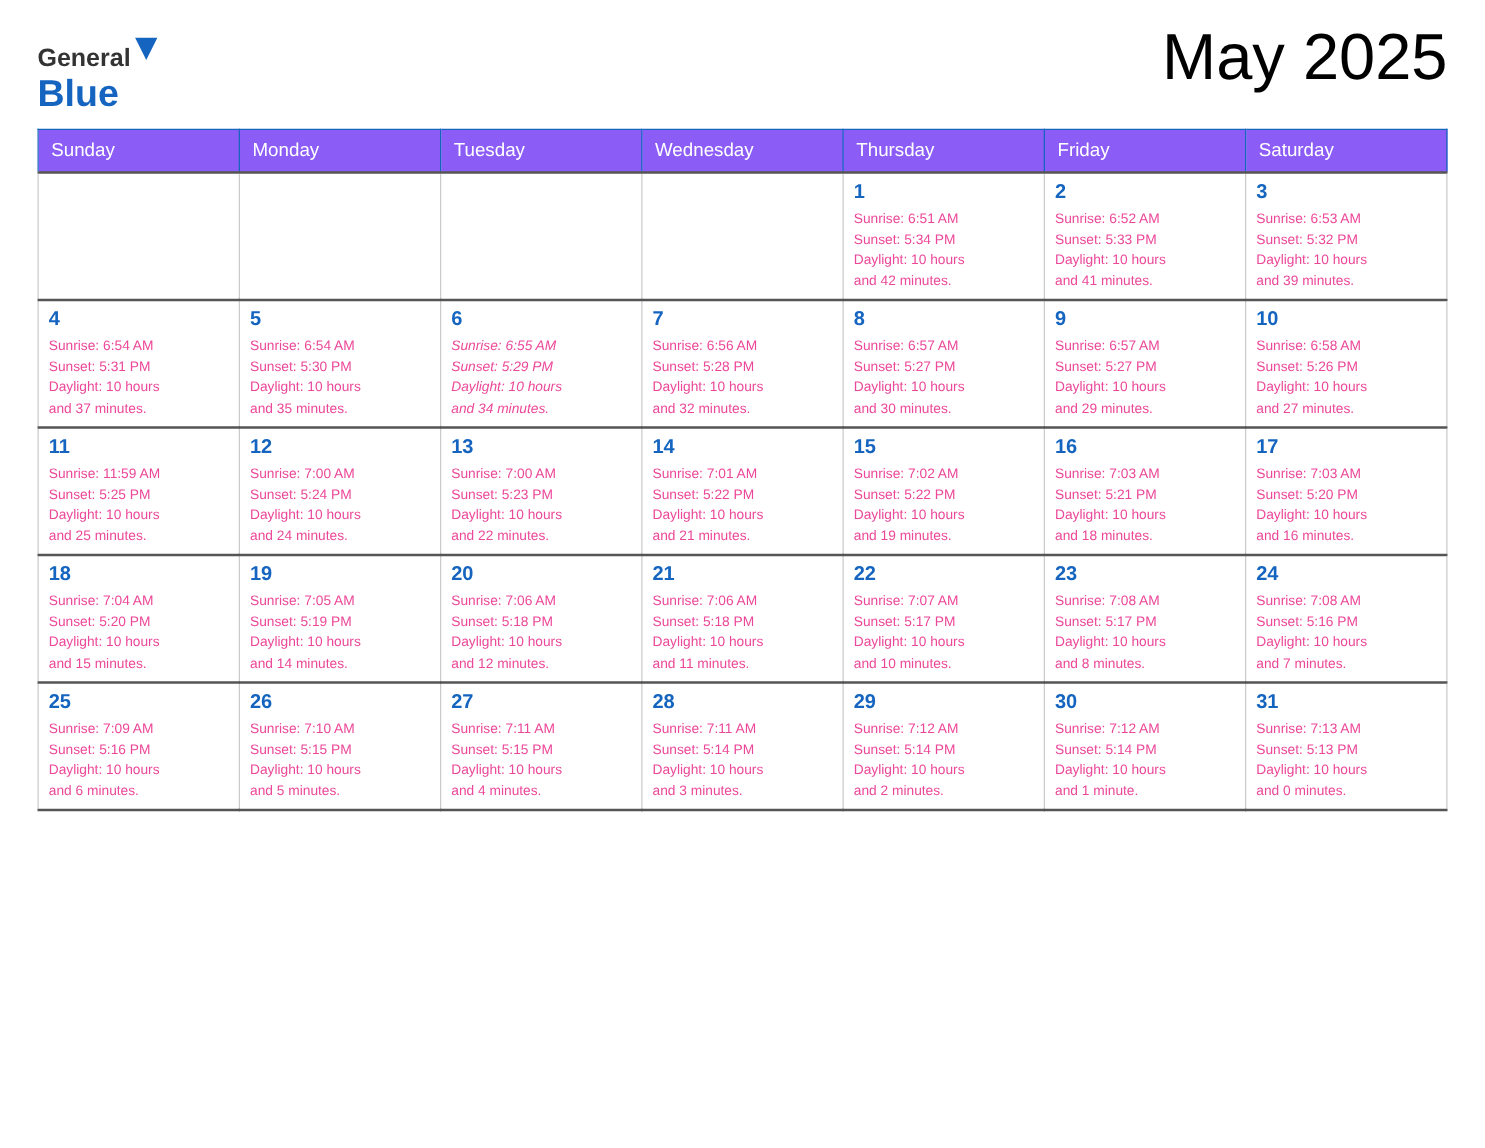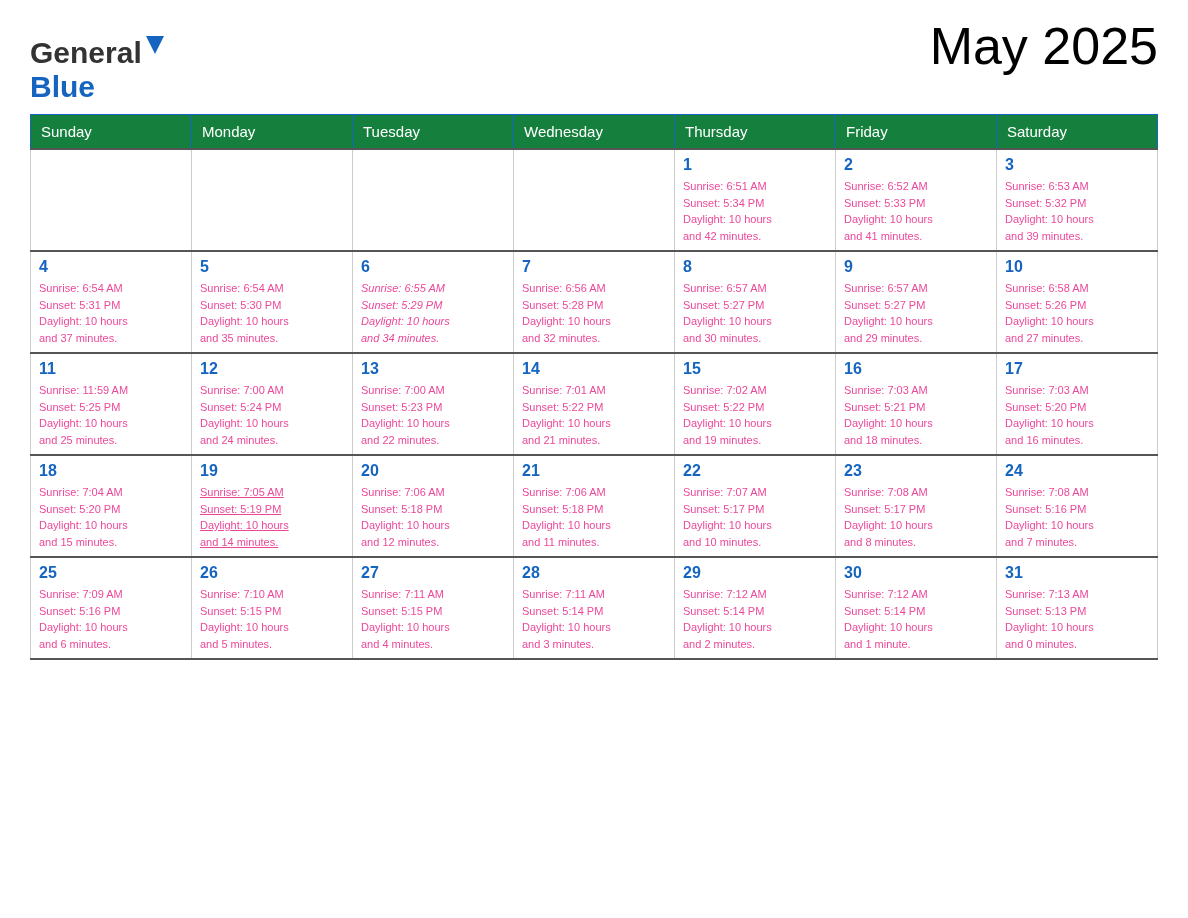--- a/index.html
+++ b/index.html
@@ -37,21 +37,21 @@
       font-size: 20px;
       color: #333;
       margin-top: 6px;
     }
     .calendar {
       width: 100%;
       border-collapse: collapse;
       margin-top: 10px;
     }
     .calendar th {
-      background-color: #15803d;
+      background-color: #8b5cf6;
       color: #fff;
       padding: 8px 10px;
       text-align: left;
       font-size: 15px;
       font-weight: normal;
     }
     .calendar td {
       border: 1px solid #ccc;
       vertical-align: top;
       padding: 6px 8px;
@@ -78,21 +78,21 @@
     .header-row th {
       border: 1px solid #1565c0;
     }
   </style>
 </head>
 <body>
 
 <div class="header">
   <div class="logo">
     <div class="logo-line1">
-      <span style="font-size:30px;font-weight:bold;color:#333;margin-top:16px;">General</span>
+      <span style="font-size:20px;font-weight:bold;color:#333;margin-top:16px;">General</span>
       <span style="display:inline-block;margin-left:4px;margin-top:6px;">
         <svg width="18" height="20" viewBox="0 0 18 20">
           <polygon points="0,0 18,0 9,18" fill="#1565c0"></polygon>
         </svg>
       </span>
     </div>
     <div>
       <span style="font-size:30px;font-weight:bold;color:#1565c0;">Blue</span>
     </div>
   </div>
@@ -246,21 +246,21 @@
       <tr>
         <td>
           <div class="day-number">18</div>
           <div class="day-info" style="white-space: pre-line;">Sunrise: 7:04 AM
 Sunset: 5:20 PM
 Daylight: 10 hours
 and 15 minutes.</div>
         </td>
         <td>
           <div class="day-number">19</div>
-          <div class="day-info" style="white-space: pre-line; text-decoration: underline;">Sunrise: 7:05 AM
+          <div class="day-info" style="white-space: pre-line;">Sunrise: 7:05 AM
 Sunset: 5:19 PM
 Daylight: 10 hours
 and 14 minutes.</div>
         </td>
         <td>
           <div class="day-number">20</div>
           <div class="day-info" style="white-space: pre-line;">Sunrise: 7:06 AM
 Sunset: 5:18 PM
 Daylight: 10 hours
 and 12 minutes.</div>

